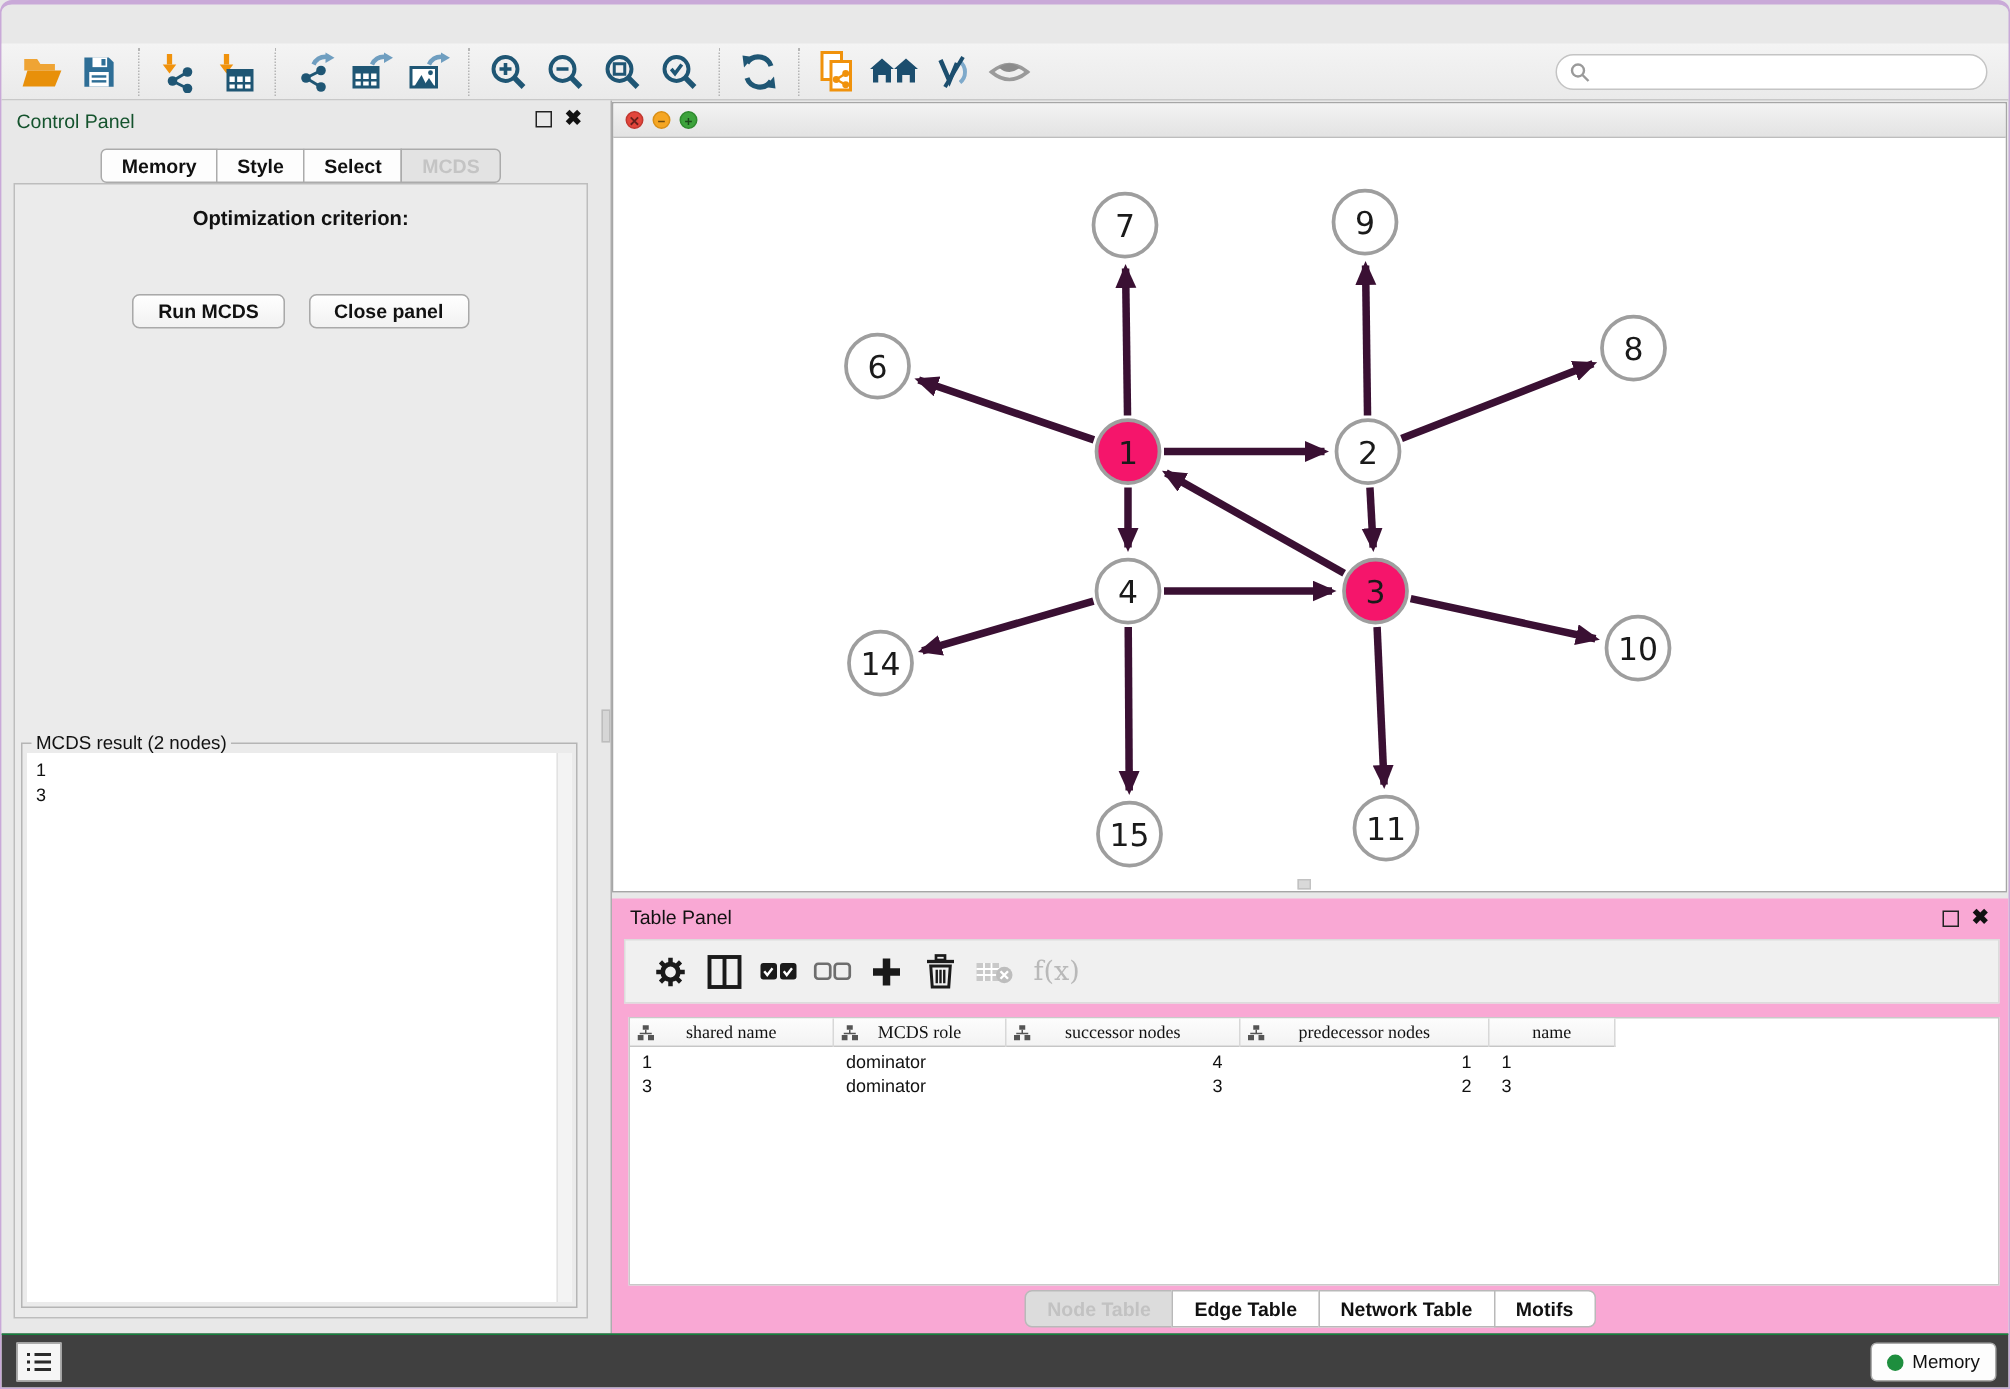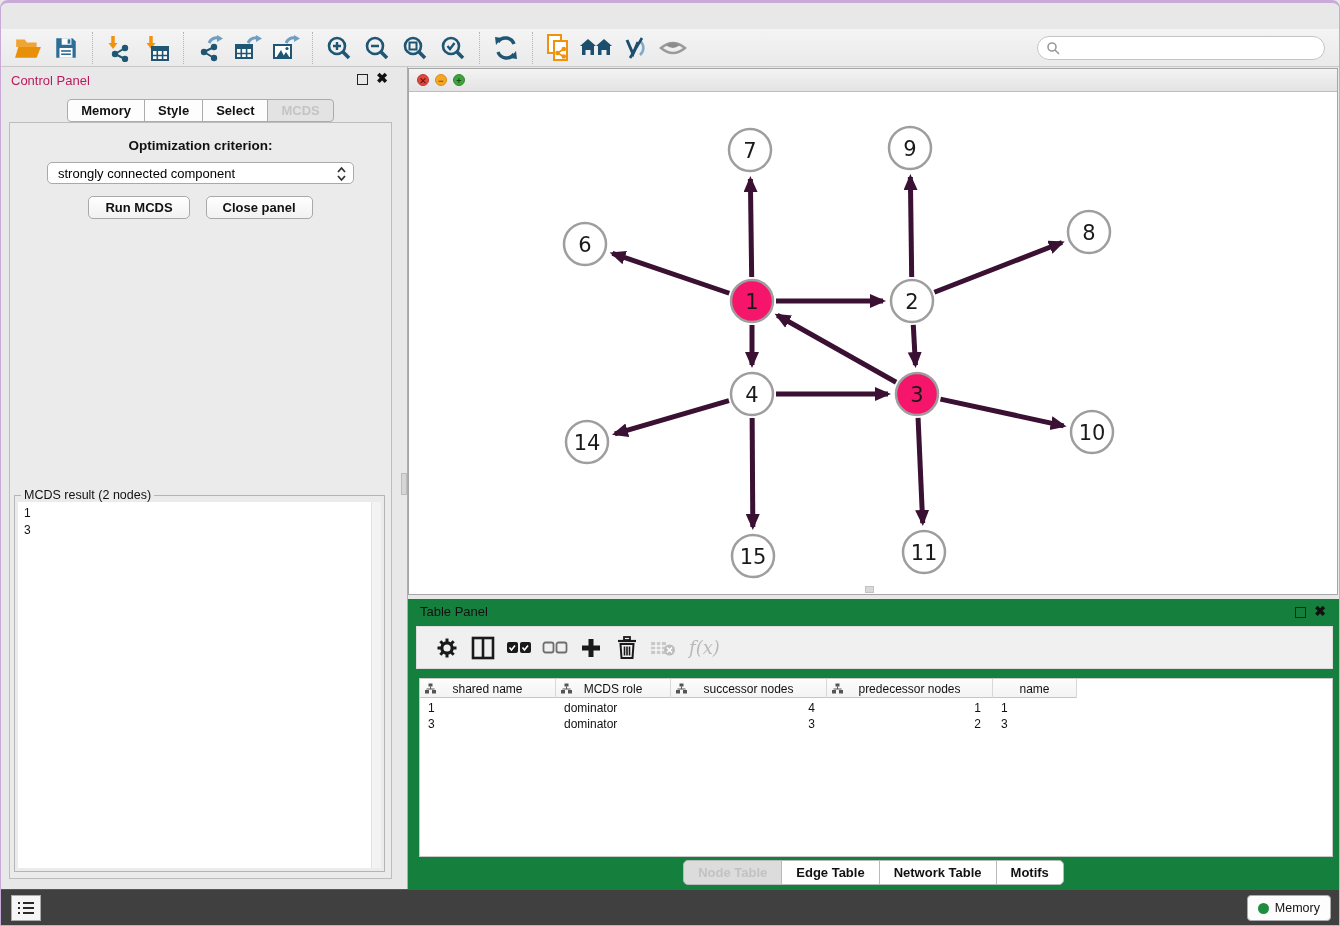--- a/index.html
+++ b/index.html
@@ -15,21 +15,21 @@
   
   .toolbar { position:absolute; left:0; top:26px; width:100%; height:38px; background:linear-gradient(#F4F4F4,#EAEAEA); border-bottom:1px solid #C8C8C8; display:flex; align-items:center; }
   .tb-icon { width:34px; height:30px; display:flex; align-items:center; justify-content:center; margin:0 2px; }
   .tb-sep { width:1px; height:32px; border-left:1px dotted #B5B5B5; margin:0 7px; }
   .search-wrap { position:absolute; right:14px; top:7px; width:288px; height:24px; background:#fff; border:1px solid #C4C4C4; border-radius:12px; display:flex; align-items:center; padding-left:8px; }
   .search-wrap input { border:none; outline:none; font-size:12px; width:250px; background:transparent; }
 
   
   .control-panel { position:absolute; left:0; top:64px; width:399px; bottom:36px; background:#E8E8E8; }
   .cp-header { position:absolute; left:0; top:0; width:100%; height:26px; }
-  .cp-title { position:absolute; left:10px; top:6px; font-size:13px; color:#be185d;text-align:center; }
+  .cp-title { position:absolute; left:10px; top:6px; font-size:13px; color:#14532d;text-align:center; }
   .float-btn { position:absolute; top:7px; width:11px; height:11px; border:1.5px solid #222; background:transparent; }
   .close-btn { position:absolute; top:4px; font-size:14px; font-weight:bold; color:#111; line-height:14px; }
   .cp-float{ right:32px; } .cp-close{ right:12px; }
   .cp-tabs { position:absolute; left:0; top:32px; width:100%; display:flex; justify-content:center; }
   .cp-tab { border:1px solid #ABABAB; background:#FDFDFD; color:#111; font-size:13px; font-weight:bold; padding:3px 13px; margin-left:-1px; }
   .cp-tab:first-child { border-radius:4px 0 0 4px; margin-left:0; }
   .cp-tab:last-child { border-radius:0 4px 4px 0; }
   .cp-tab.selected { background:#E3E3E3; color:#C4C4C4; }
   .cp-content { position:absolute; left:8px; right:8px; top:55px; bottom:10px; background:#EBEBEB; border:1px solid #BDBDBD; }
   .opt-label { position:absolute; top:15px; width:100%; text-align:center; font-size:13.5px; font-weight:bold; color:#111; }
@@ -50,29 +50,29 @@
   
   .net-frame { position:absolute; left:407px; top:65px; width:930px; height:527px; border:1px solid #A6A6A6; background:#fff; }
   .nf-titlebar { position:absolute; left:0; top:0; width:100%; height:23px; background:linear-gradient(#F3F3F3,#E3E3E3); border-bottom:1px solid #BDBDBD; }
   .nf-title { position:absolute; width:100%; top:4px; text-align:center; font-size:13px; color:#111; }
   .nf-light { position:absolute; top:5px; width:12px; height:12px; border-radius:50%; font-size:9px; font-weight:bold; text-align:center; line-height:12px; color:rgba(0,0,0,0.55); }
   .nf-red{ left:8px; background:#E2463C; border:1px solid #C23830;} .nf-yellow{ left:26px; background:#F5A623; border:1px solid #D98F16;} .nf-green{ left:44px; background:#3DA33C; border:1px solid #2F8A2E;}
   .nf-canvas { position:absolute; left:0; top:23px; width:928px; height:502px; background:#fff; }
   .nf-hthumb { position:absolute; left:456px; bottom:1px; width:9px; height:7px; background:#D9D9D9; border:1px solid #C2C2C2; }
 
   
-  .table-panel { position:absolute; left:407px; top:596px; right:0; bottom:36px; background:#15803d; }
+  .table-panel { position:absolute; left:407px; top:596px; right:0; bottom:36px; background:#f9a8d4; }
   .tp-title { position:absolute; left:12px; top:5px; font-size:13px; color:#111; }
   .tp-float{ right:33px; } .tp-close{ right:13px; }
   .tp-toolbar { position:absolute; left:8px; right:6px; top:27px; height:43px; background:#F0F0F0; border:1px solid #DCDCDC; display:flex; align-items:center; padding-left:12px; }
   .tp-icon { width:36px; height:34px; display:flex; align-items:center; justify-content:center; }
-  .fx-label { font-family:"DejaVu Serif",serif; font-style:italic; font-size:18px; color:#B9B9B9; margin-left:8px; }
+  .fx-label { font-family:"DejaVu Serif",serif; font-size:18px; color:#B9B9B9; margin-left:8px; }
   .tp-table { position:absolute; left:11px; right:6px; top:79px; bottom:32px; background:#fff; border:1px solid #C9C9C9; }
   .tbl-header { position:absolute; left:0; top:0; height:19px; display:flex; background:linear-gradient(#FDFDFD,#F3F3F3); border-bottom:1px solid #C6C6C6; }
-  .th-cell { position:relative; height:19px; border-right:1px solid #D8D8D8; font-size:12px; color:#111; display:flex; align-items:center; justify-content:center; }
+  .th-cell { position:relative; height:19px; border-right:1px solid #D8D8D8; font-size:12px; color:#111; display:flex; align-items:center; justify-content:center;font-family:Liberation Serif, serif; }
   .th-icon { position:absolute; left:5px; top:4px; }
   .tbl-row { position:absolute; left:0; display:flex; height:16px; }
   .td-cell { font-size:12px; color:#111; height:16px; line-height:16px; }
   .tp-tabs { position:absolute; left:0; right:0; bottom:4px; display:flex; justify-content:center; }
   .tp-tab { border:1px solid #B9B9B9; background:#fff; color:#111; font-size:13px; font-weight:bold; padding:4px 14px; margin-left:-1px;margin-top:44px; }
   .tp-tab:first-child{ border-radius:5px 0 0 5px; margin-left:0;} .tp-tab:last-child{ border-radius:0 5px 5px 0; }
   .tp-tab.selected { background:#DCDCDC; color:#C2C2C2; }
 
   
   .statusbar { position:absolute; left:0; bottom:0; width:100%; height:36px; background:#404040; border-top:1px solid #15803d; }
@@ -246,29 +246,20 @@
       <span class="close-btn cp-close">✖</span>
     </div>
     <div class="cp-tabs" id="cp-tabs">
         <div class="cp-tab">Memory</div>
         <div class="cp-tab">Style</div>
         <div class="cp-tab">Select</div>
         <div class="cp-tab selected">MCDS</div>
       </div>
     <div class="cp-content">
       <div class="opt-label">Optimization criterion:</div>
-      <div class="dropdown">
-        <span>strongly connected component</span>
-        <span class="dd-arrows">
-          <svg width="11" height="16" viewBox="0 0 11 16">
-              <path d="M2 6 L5.5 2 L9 6" fill="none" stroke="#333" stroke-width="1.8"></path>
-              <path d="M2 10 L5.5 14 L9 10" fill="none" stroke="#333" stroke-width="1.8"></path>
-            </svg>
-        </span>
-      </div>
       <div class="btn-row">
         <button class="push-btn">Run MCDS</button>
         <button class="push-btn">Close panel</button>
       </div>
       <div class="mcds-fieldset">
         <span class="mcds-legend">MCDS result (2 nodes)</span>
         <div class="mcds-area">
           <pre id="mcds-lines">1
 3</pre>
           <div class="mcds-scroll"></div>

